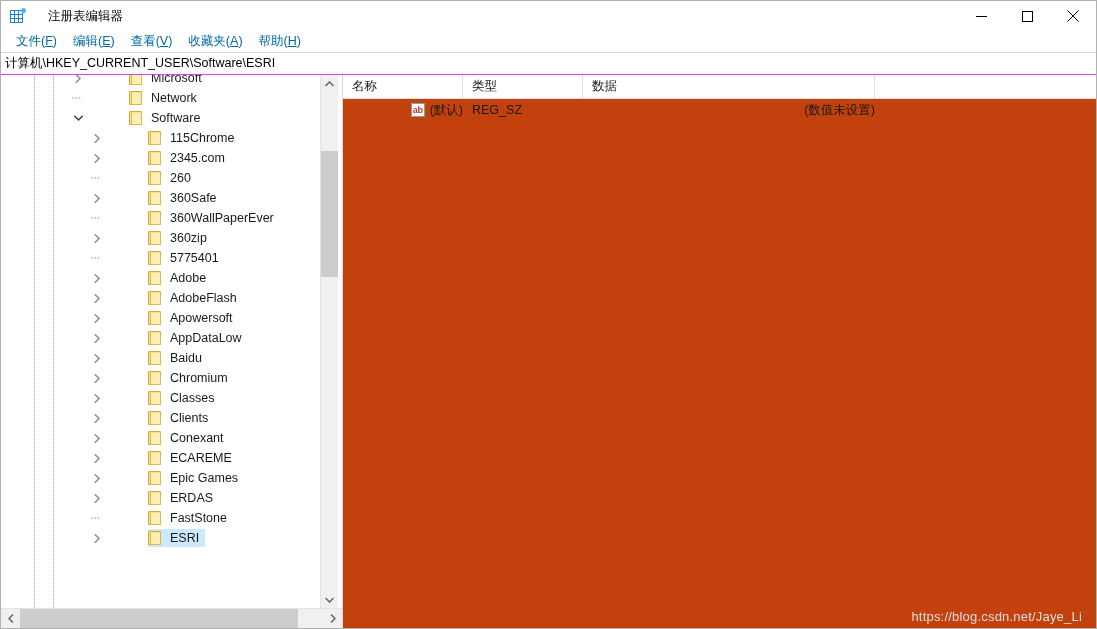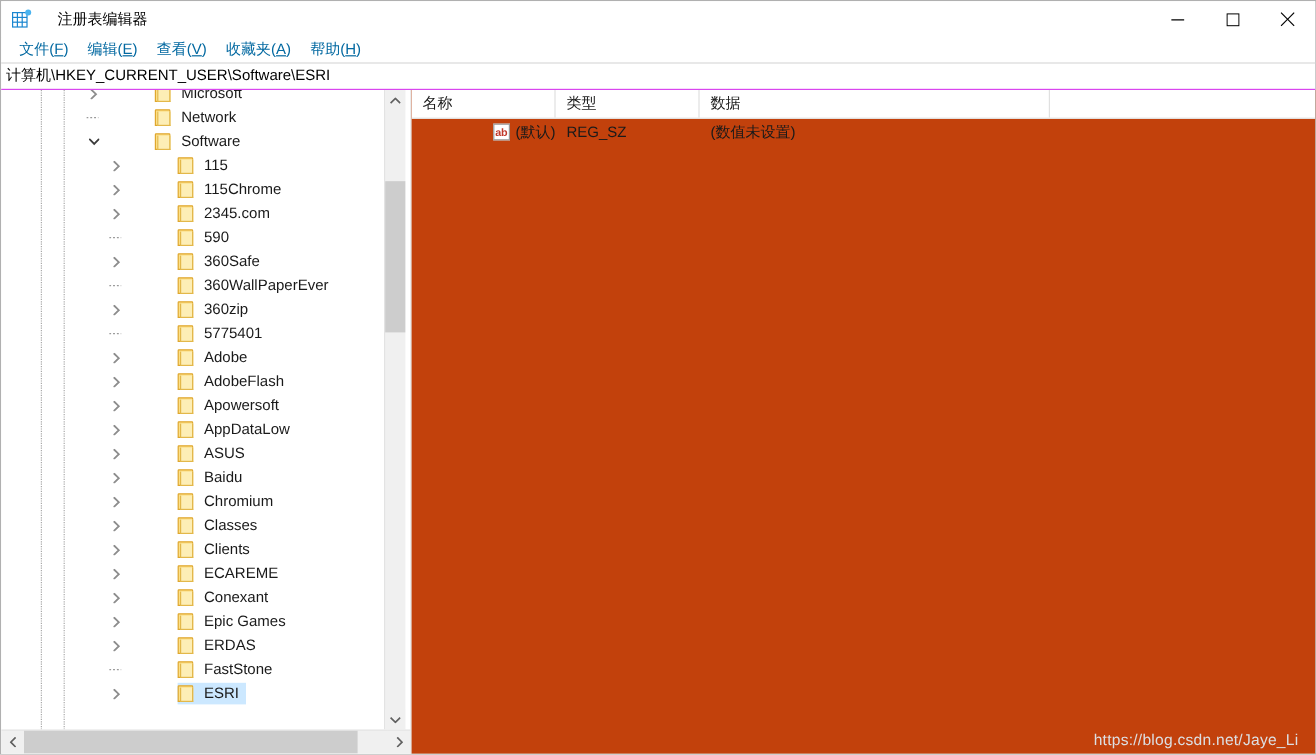--- a/index.html
+++ b/index.html
@@ -345,21 +345,21 @@
     box-sizing: border-box;
     padding-left: 9px;
     display: flex;
     align-items: center;
     gap: 5px;
     overflow: hidden;
     white-space: nowrap;
   }
   .cell.c-name { width: 120px; padding-left: 10px; justify-content: flex-end; }
   .cell.c-type { width: 120px; }
-  .cell.c-data { width: 292px; }
+  .cell.c-data { width: 292px; justify-content: flex-end; }
 
   .ab-icon {
     width: 14px;
     height: 14px;
     flex: none;
     position: relative;
     background: #ffffff;
     border: 1px solid #9a9a9a;
     box-sizing: border-box;
     font-family: "Liberation Sans", sans-serif;
@@ -496,35 +496,20 @@
                 <div class="chev">
                   <svg width="7" height="9" viewBox="0 0 7 9">
                     <path d="M1.2 0.8 L5 4.5 L1.2 8.2" fill="none" stroke="#8d8d8d" stroke-width="1.5" stroke-linecap="round"></path>
                   </svg>
                 </div>
                 <div class="hl">
                   <div class="folder">
                     <div class="back"></div>
                     <div class="front"></div>
                   </div>
-                  <span class="node-label">115</span>
-                </div>
-              </div>
-              <div class="tree-row">
-                <div style="width: 45px; flex: 0 0 auto;"></div>
-                <div class="chev">
-                  <svg width="7" height="9" viewBox="0 0 7 9">
-                    <path d="M1.2 0.8 L5 4.5 L1.2 8.2" fill="none" stroke="#8d8d8d" stroke-width="1.5" stroke-linecap="round"></path>
-                  </svg>
-                </div>
-                <div class="hl">
-                  <div class="folder">
-                    <div class="back"></div>
-                    <div class="front"></div>
-                  </div>
                   <span class="node-label">115Chrome</span>
                 </div>
               </div>
               <div class="tree-row">
                 <div style="width: 45px; flex: 0 0 auto;"></div>
                 <div class="chev">
                   <svg width="7" height="9" viewBox="0 0 7 9">
                     <path d="M1.2 0.8 L5 4.5 L1.2 8.2" fill="none" stroke="#8d8d8d" stroke-width="1.5" stroke-linecap="round"></path>
                   </svg>
                 </div>
@@ -541,21 +526,21 @@
                 <div class="chev">
                   <svg width="12" height="10" viewBox="0 0 12 10">
                     <line x1="0" y1="5" x2="10" y2="5" stroke="#9a9a9a" stroke-width="1" stroke-dasharray="1.6 1.6"></line>
                   </svg>
                 </div>
                 <div class="hl">
                   <div class="folder">
                     <div class="back"></div>
                     <div class="front"></div>
                   </div>
-                  <span class="node-label">590</span>
+                  <span class="node-label">260</span>
                 </div>
               </div>
               <div class="tree-row">
                 <div style="width: 45px; flex: 0 0 auto;"></div>
                 <div class="chev">
                   <svg width="7" height="9" viewBox="0 0 7 9">
                     <path d="M1.2 0.8 L5 4.5 L1.2 8.2" fill="none" stroke="#8d8d8d" stroke-width="1.5" stroke-linecap="round"></path>
                   </svg>
                 </div>
                 <div class="hl">
@@ -676,35 +661,20 @@
                 <div class="chev">
                   <svg width="7" height="9" viewBox="0 0 7 9">
                     <path d="M1.2 0.8 L5 4.5 L1.2 8.2" fill="none" stroke="#8d8d8d" stroke-width="1.5" stroke-linecap="round"></path>
                   </svg>
                 </div>
                 <div class="hl">
                   <div class="folder">
                     <div class="back"></div>
                     <div class="front"></div>
                   </div>
-                  <span class="node-label">ASUS</span>
-                </div>
-              </div>
-              <div class="tree-row">
-                <div style="width: 45px; flex: 0 0 auto;"></div>
-                <div class="chev">
-                  <svg width="7" height="9" viewBox="0 0 7 9">
-                    <path d="M1.2 0.8 L5 4.5 L1.2 8.2" fill="none" stroke="#8d8d8d" stroke-width="1.5" stroke-linecap="round"></path>
-                  </svg>
-                </div>
-                <div class="hl">
-                  <div class="folder">
-                    <div class="back"></div>
-                    <div class="front"></div>
-                  </div>
                   <span class="node-label">Baidu</span>
                 </div>
               </div>
               <div class="tree-row">
                 <div style="width: 45px; flex: 0 0 auto;"></div>
                 <div class="chev">
                   <svg width="7" height="9" viewBox="0 0 7 9">
                     <path d="M1.2 0.8 L5 4.5 L1.2 8.2" fill="none" stroke="#8d8d8d" stroke-width="1.5" stroke-linecap="round"></path>
                   </svg>
                 </div>
@@ -751,36 +721,36 @@
                 <div class="chev">
                   <svg width="7" height="9" viewBox="0 0 7 9">
                     <path d="M1.2 0.8 L5 4.5 L1.2 8.2" fill="none" stroke="#8d8d8d" stroke-width="1.5" stroke-linecap="round"></path>
                   </svg>
                 </div>
                 <div class="hl">
                   <div class="folder">
                     <div class="back"></div>
                     <div class="front"></div>
                   </div>
+                  <span class="node-label">Conexant</span>
+                </div>
+              </div>
+              <div class="tree-row">
+                <div style="width: 45px; flex: 0 0 auto;"></div>
+                <div class="chev">
+                  <svg width="7" height="9" viewBox="0 0 7 9">
+                    <path d="M1.2 0.8 L5 4.5 L1.2 8.2" fill="none" stroke="#8d8d8d" stroke-width="1.5" stroke-linecap="round"></path>
+                  </svg>
+                </div>
+                <div class="hl">
+                  <div class="folder">
+                    <div class="back"></div>
+                    <div class="front"></div>
+                  </div>
                   <span class="node-label">ECAREME</span>
-                </div>
-              </div>
-              <div class="tree-row">
-                <div style="width: 45px; flex: 0 0 auto;"></div>
-                <div class="chev">
-                  <svg width="7" height="9" viewBox="0 0 7 9">
-                    <path d="M1.2 0.8 L5 4.5 L1.2 8.2" fill="none" stroke="#8d8d8d" stroke-width="1.5" stroke-linecap="round"></path>
-                  </svg>
-                </div>
-                <div class="hl">
-                  <div class="folder">
-                    <div class="back"></div>
-                    <div class="front"></div>
-                  </div>
-                  <span class="node-label">Conexant</span>
                 </div>
               </div>
               <div class="tree-row">
                 <div style="width: 45px; flex: 0 0 auto;"></div>
                 <div class="chev">
                   <svg width="7" height="9" viewBox="0 0 7 9">
                     <path d="M1.2 0.8 L5 4.5 L1.2 8.2" fill="none" stroke="#8d8d8d" stroke-width="1.5" stroke-linecap="round"></path>
                   </svg>
                 </div>
                 <div class="hl">

